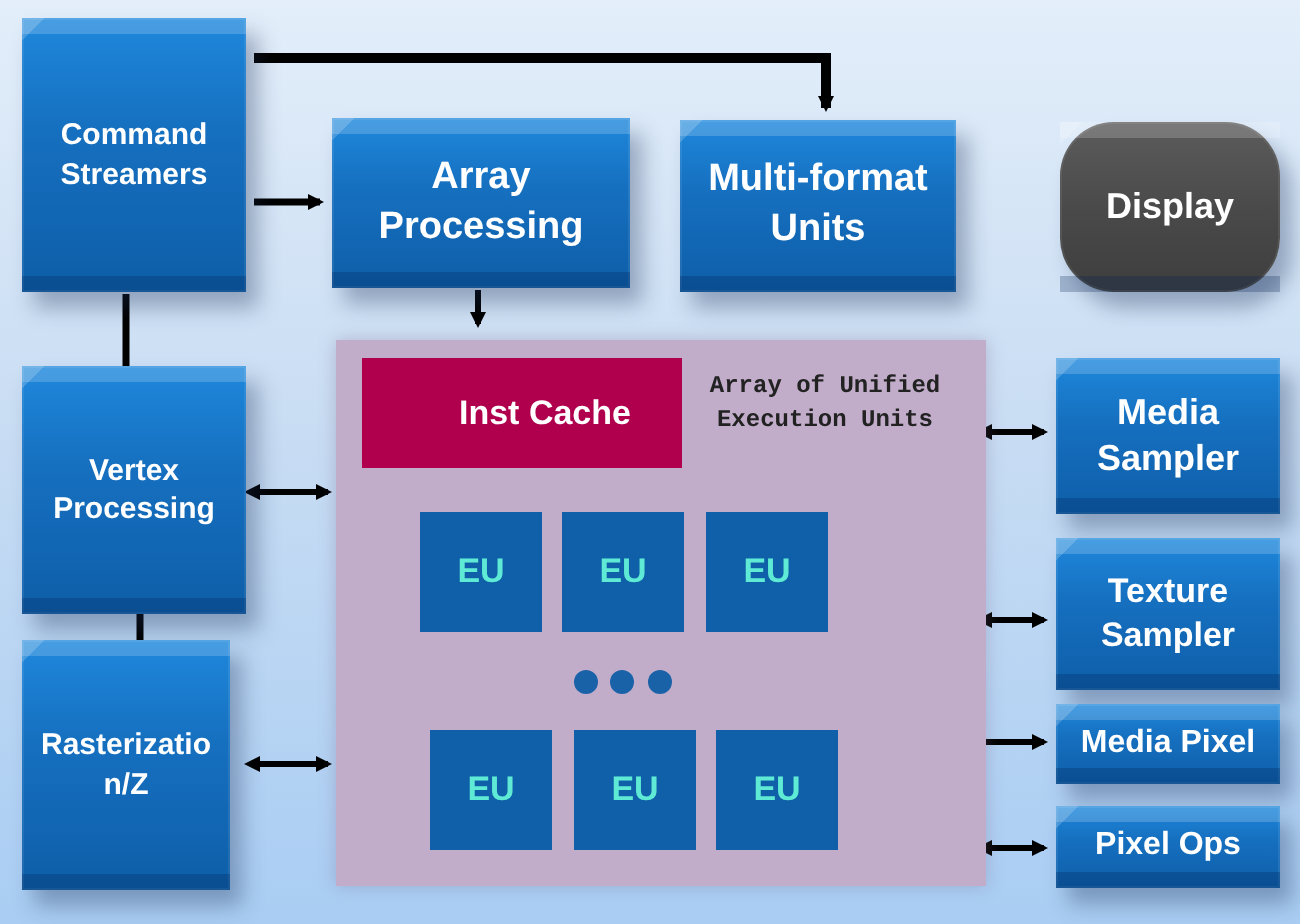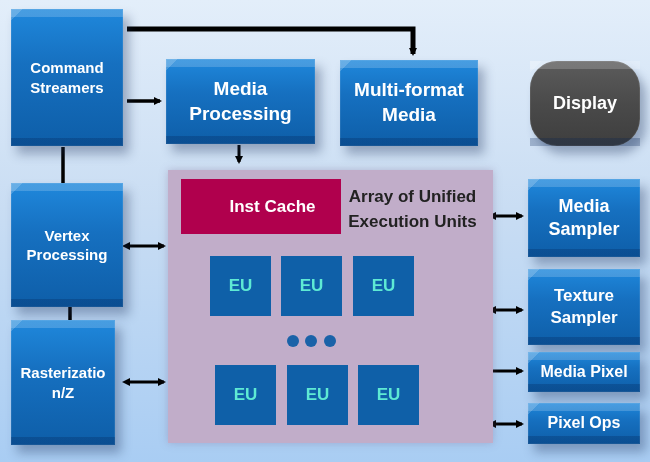--- a/index.html
+++ b/index.html
@@ -32,21 +32,21 @@
     position:absolute; left:168px; top:170px; width:325px; height:273px;
     background:#c1adc9; box-shadow: 0 0 8px rgba(120,100,140,0.35);
   }
   .cache {
     position:absolute; left:181px; top:179px; width:137px; height:55px;
     background:#b0004d; color:#fff; font-weight:bold; font-size:17px;
     display:flex; align-items:center; justify-content:center;padding-left:23px;
   }
   .arr-label {
     position:absolute; left:340px; top:185px; width:145px; text-align:center;
-    color:#222; font-weight:bold; font-size:17px; line-height:1.45;
+    color:#222; font-weight:bold; font-size:12px; line-height:1.45;font-family:Liberation Mono, monospace;
   }
   .eu {
     position:absolute; width:61px; height:60px; background:#0f60a8;
     color:#5eead4; font-weight:bold; font-size:17px;
     display:flex; align-items:center; justify-content:center;
   }
   .dot { position:absolute; width:12px; height:12px; border-radius:50%; background:#1a62a8; }
   svg.lines { position:absolute; left:0; top:0; }
 </style>
 </head>
@@ -71,24 +71,24 @@
   <line x1="494" y1="216" x2="522" y2="216" stroke="#000" stroke-width="3" marker-start="url(#ahs)" marker-end="url(#ah)"></line>
   <line x1="494" y1="310" x2="522" y2="310" stroke="#000" stroke-width="3" marker-start="url(#ahs)" marker-end="url(#ah)"></line>
   <line x1="488" y1="371" x2="522" y2="371" stroke="#000" stroke-width="3" marker-start="url(#ahs)" marker-end="url(#ah)"></line>
   <line x1="494" y1="424" x2="522" y2="424" stroke="#000" stroke-width="3" marker-start="url(#ahs)" marker-end="url(#ah)"></line>
 </svg>
 
 <div class="blk" style="left:11px;top:9px;width:112px;height:137px;font-size:15px;">
   <span style="width:90px;display:block">Command Streamers</span>
 </div>
 <div class="blk" style="left:166px;top:59px;width:149px;height:85px;font-size:19px;">
-  <span style="width:120px;display:block">Media Processing</span>
+  <span style="width:120px;display:block">Array Processing</span>
 </div>
 <div class="blk" style="left:340px;top:60px;width:138px;height:86px;font-size:19px;">
-  <span style="width:130px;display:block">Multi-format Media</span>
+  <span style="width:130px;display:block">Multi-format Units</span>
 </div>
 <div class="blk dark" style="left:530px;top:61px;width:110px;height:85px;font-size:18px;">
   <span>Display</span>
 </div>
 
 <div class="blk" style="left:11px;top:183px;width:112px;height:124px;font-size:15px;">
   <span style="width:90px;display:block">Vertex Processing</span>
 </div>
 <div class="blk" style="left:11px;top:320px;width:104px;height:125px;font-size:15px;">
   <span style="width:92px;display:block;word-break:break-all">Rasterizatio n/Z</span>

